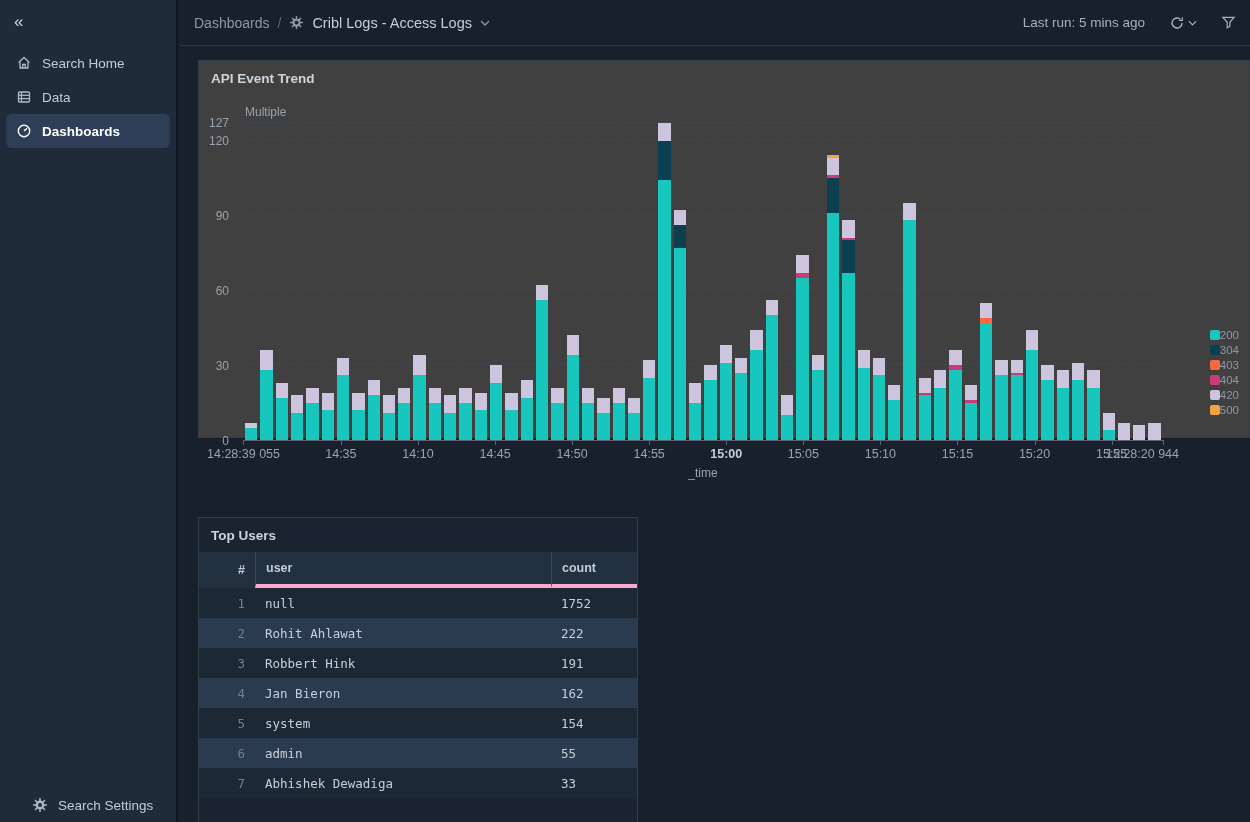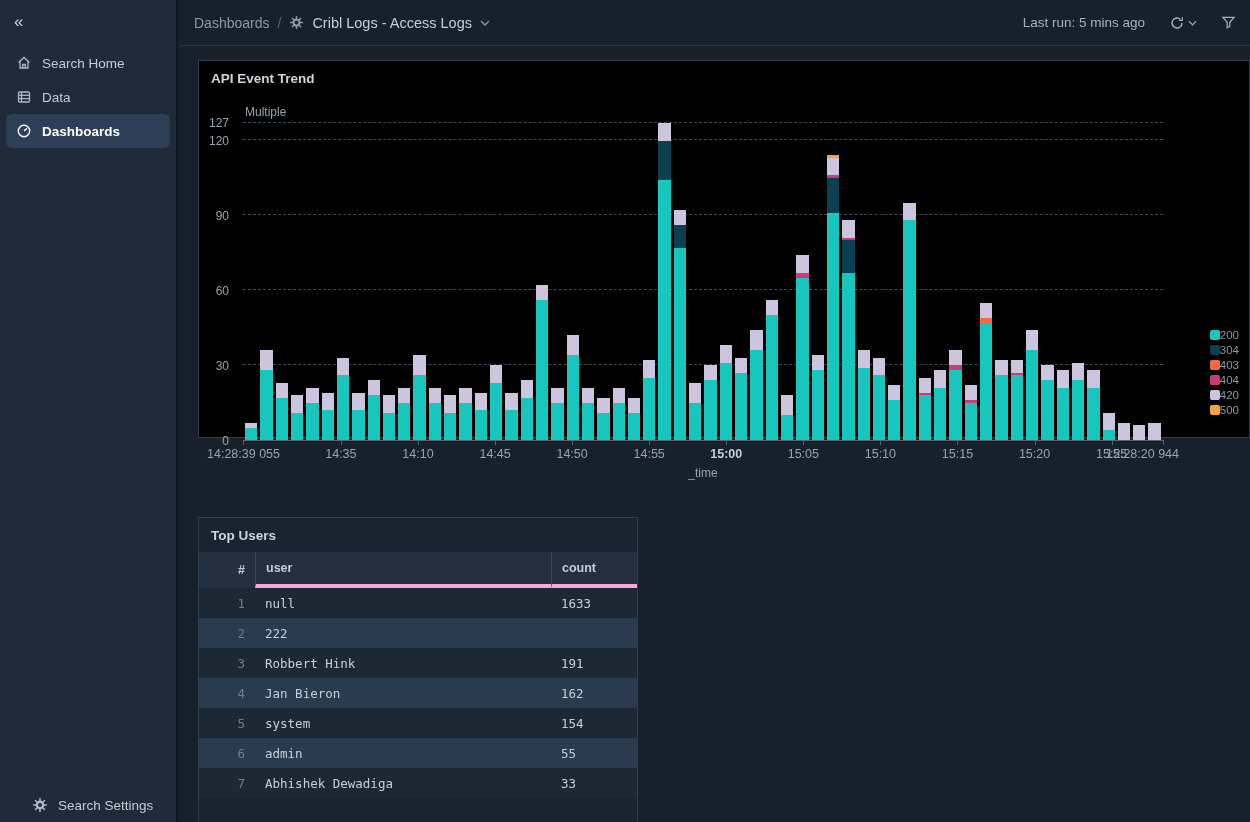--- a/index.html
+++ b/index.html
@@ -28,21 +28,21 @@
   .crumb { display:flex; align-items:center; gap:8px; }
   .crumb-root { color:#8d98a5; font-size:14px; cursor:pointer; }
   .crumb-sep { color:#5c6774; font-size:14px; }
   .crumb-title { color:#c5ced8; font-size:14.5px; }
   .topbar-right { margin-left:auto; display:flex; align-items:center; gap:24px; }
   .lastrun { color:#a7b1bc; font-size:13.5px; }
   .icon-btn { cursor:pointer; display:flex; align-items:center; gap:3px; }
 
   
   .chart-panel { position:absolute; left:198px; top:60px; right:0; height:378px;
-    background:#000000; border:1px solid #333e4c; }
+    background:#404040; border:1px solid #333e4c; }
   .panel-title { position:absolute; left:12px; top:10px; font-size:13.5px; font-weight:700; color:#ccd4dc; }
   .y-axis-title { position:absolute; left:46px; top:44px; font-size:12px; color:#98a3af; }
   .plot { position:absolute; left:44px; top:62px; right:86px; height:318px;
     border-bottom:1px solid #5a6572; }
   .gridline { position:absolute; left:0; right:0; height:0; border-top:1px dashed #3f4a58; z-index:1; }
   .bars { position:absolute; left:0; right:0; top:0; bottom:0; display:flex;
     align-items:flex-end; gap:3px; padding:0 2px; z-index:2; }
   .chart-bar { flex:1 1 0; height:100%; display:flex; flex-direction:column-reverse;
     justify-content:flex-start; cursor:pointer; }
   .seg { width:100%; }
@@ -511,24 +511,25 @@
   <div class="panel-title">Top Users</div>
   <div class="tgrid-row thead">
     <div class="th hash">#</div>
     <div class="th bordered">user</div>
     <div class="th bordered">count</div>
   </div>
   <div id="table-body">
       <div class="tgrid-row trow">
         <div class="td idx">1</div>
         <div class="td">null</div>
-        <div class="td">1633</div>
+        <div class="td">1752</div>
       </div>
       <div class="tgrid-row trow">
         <div class="td idx">2</div>
+        <div class="td">Rohit Ahlawat</div>
         <div class="td">222</div>
       </div>
       <div class="tgrid-row trow">
         <div class="td idx">3</div>
         <div class="td">Robbert Hink</div>
         <div class="td">191</div>
       </div>
       <div class="tgrid-row trow">
         <div class="td idx">4</div>
         <div class="td">Jan Bieron</div>

